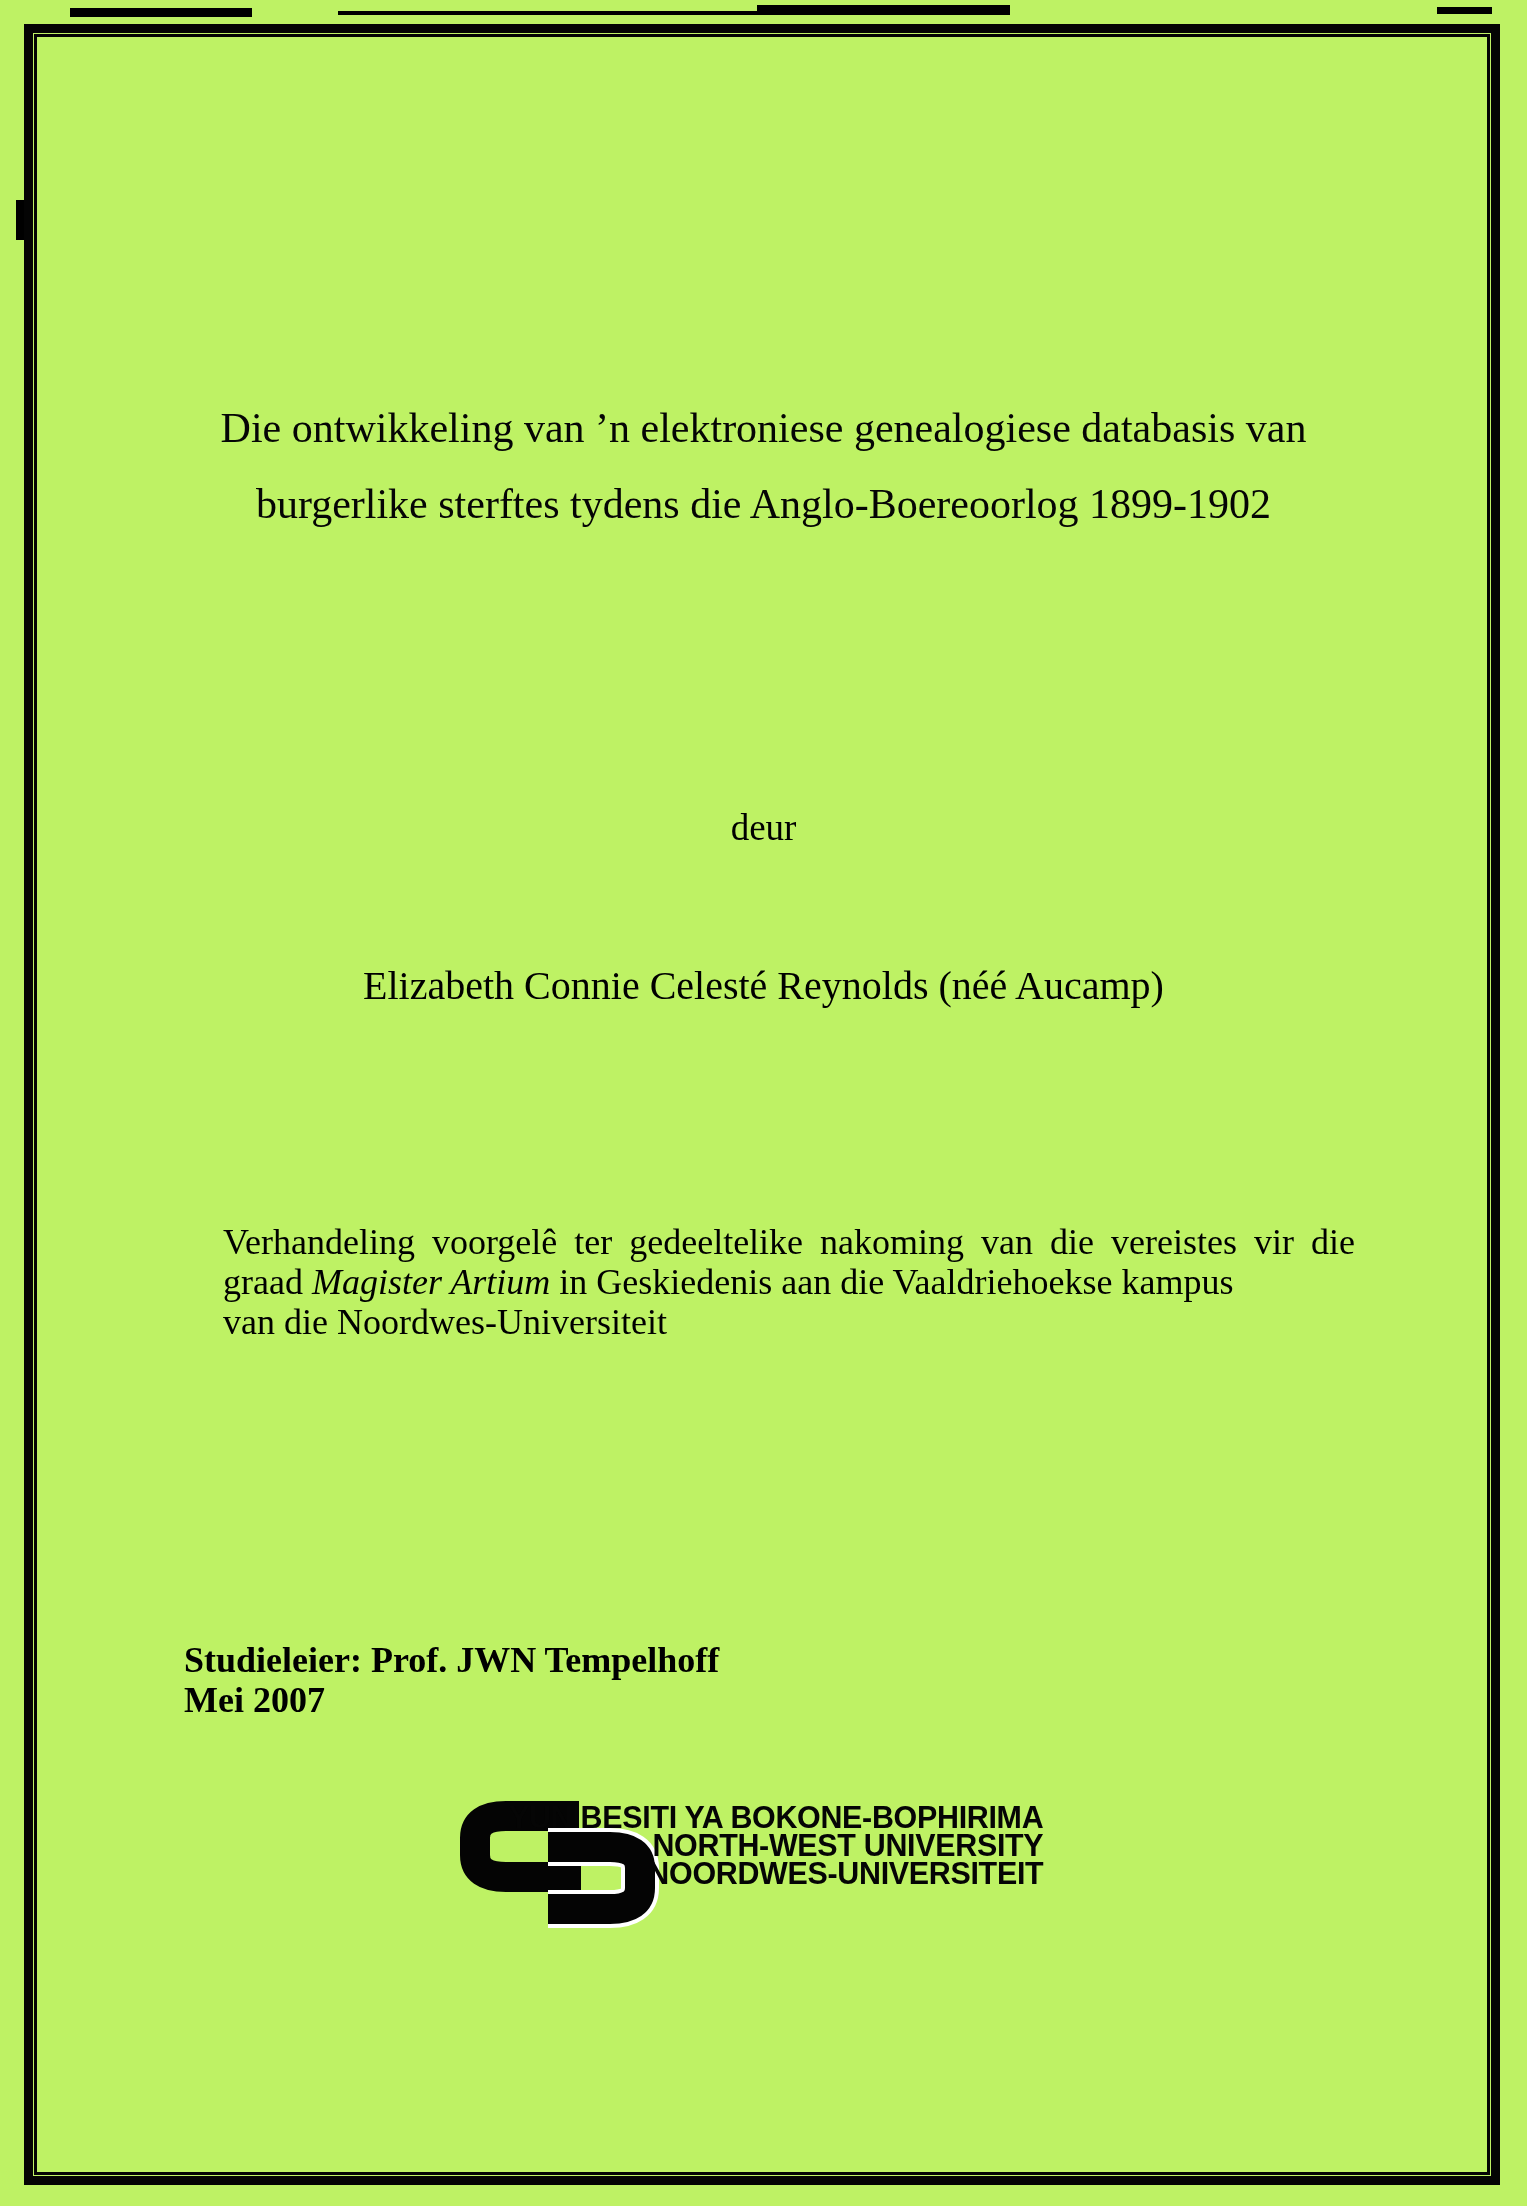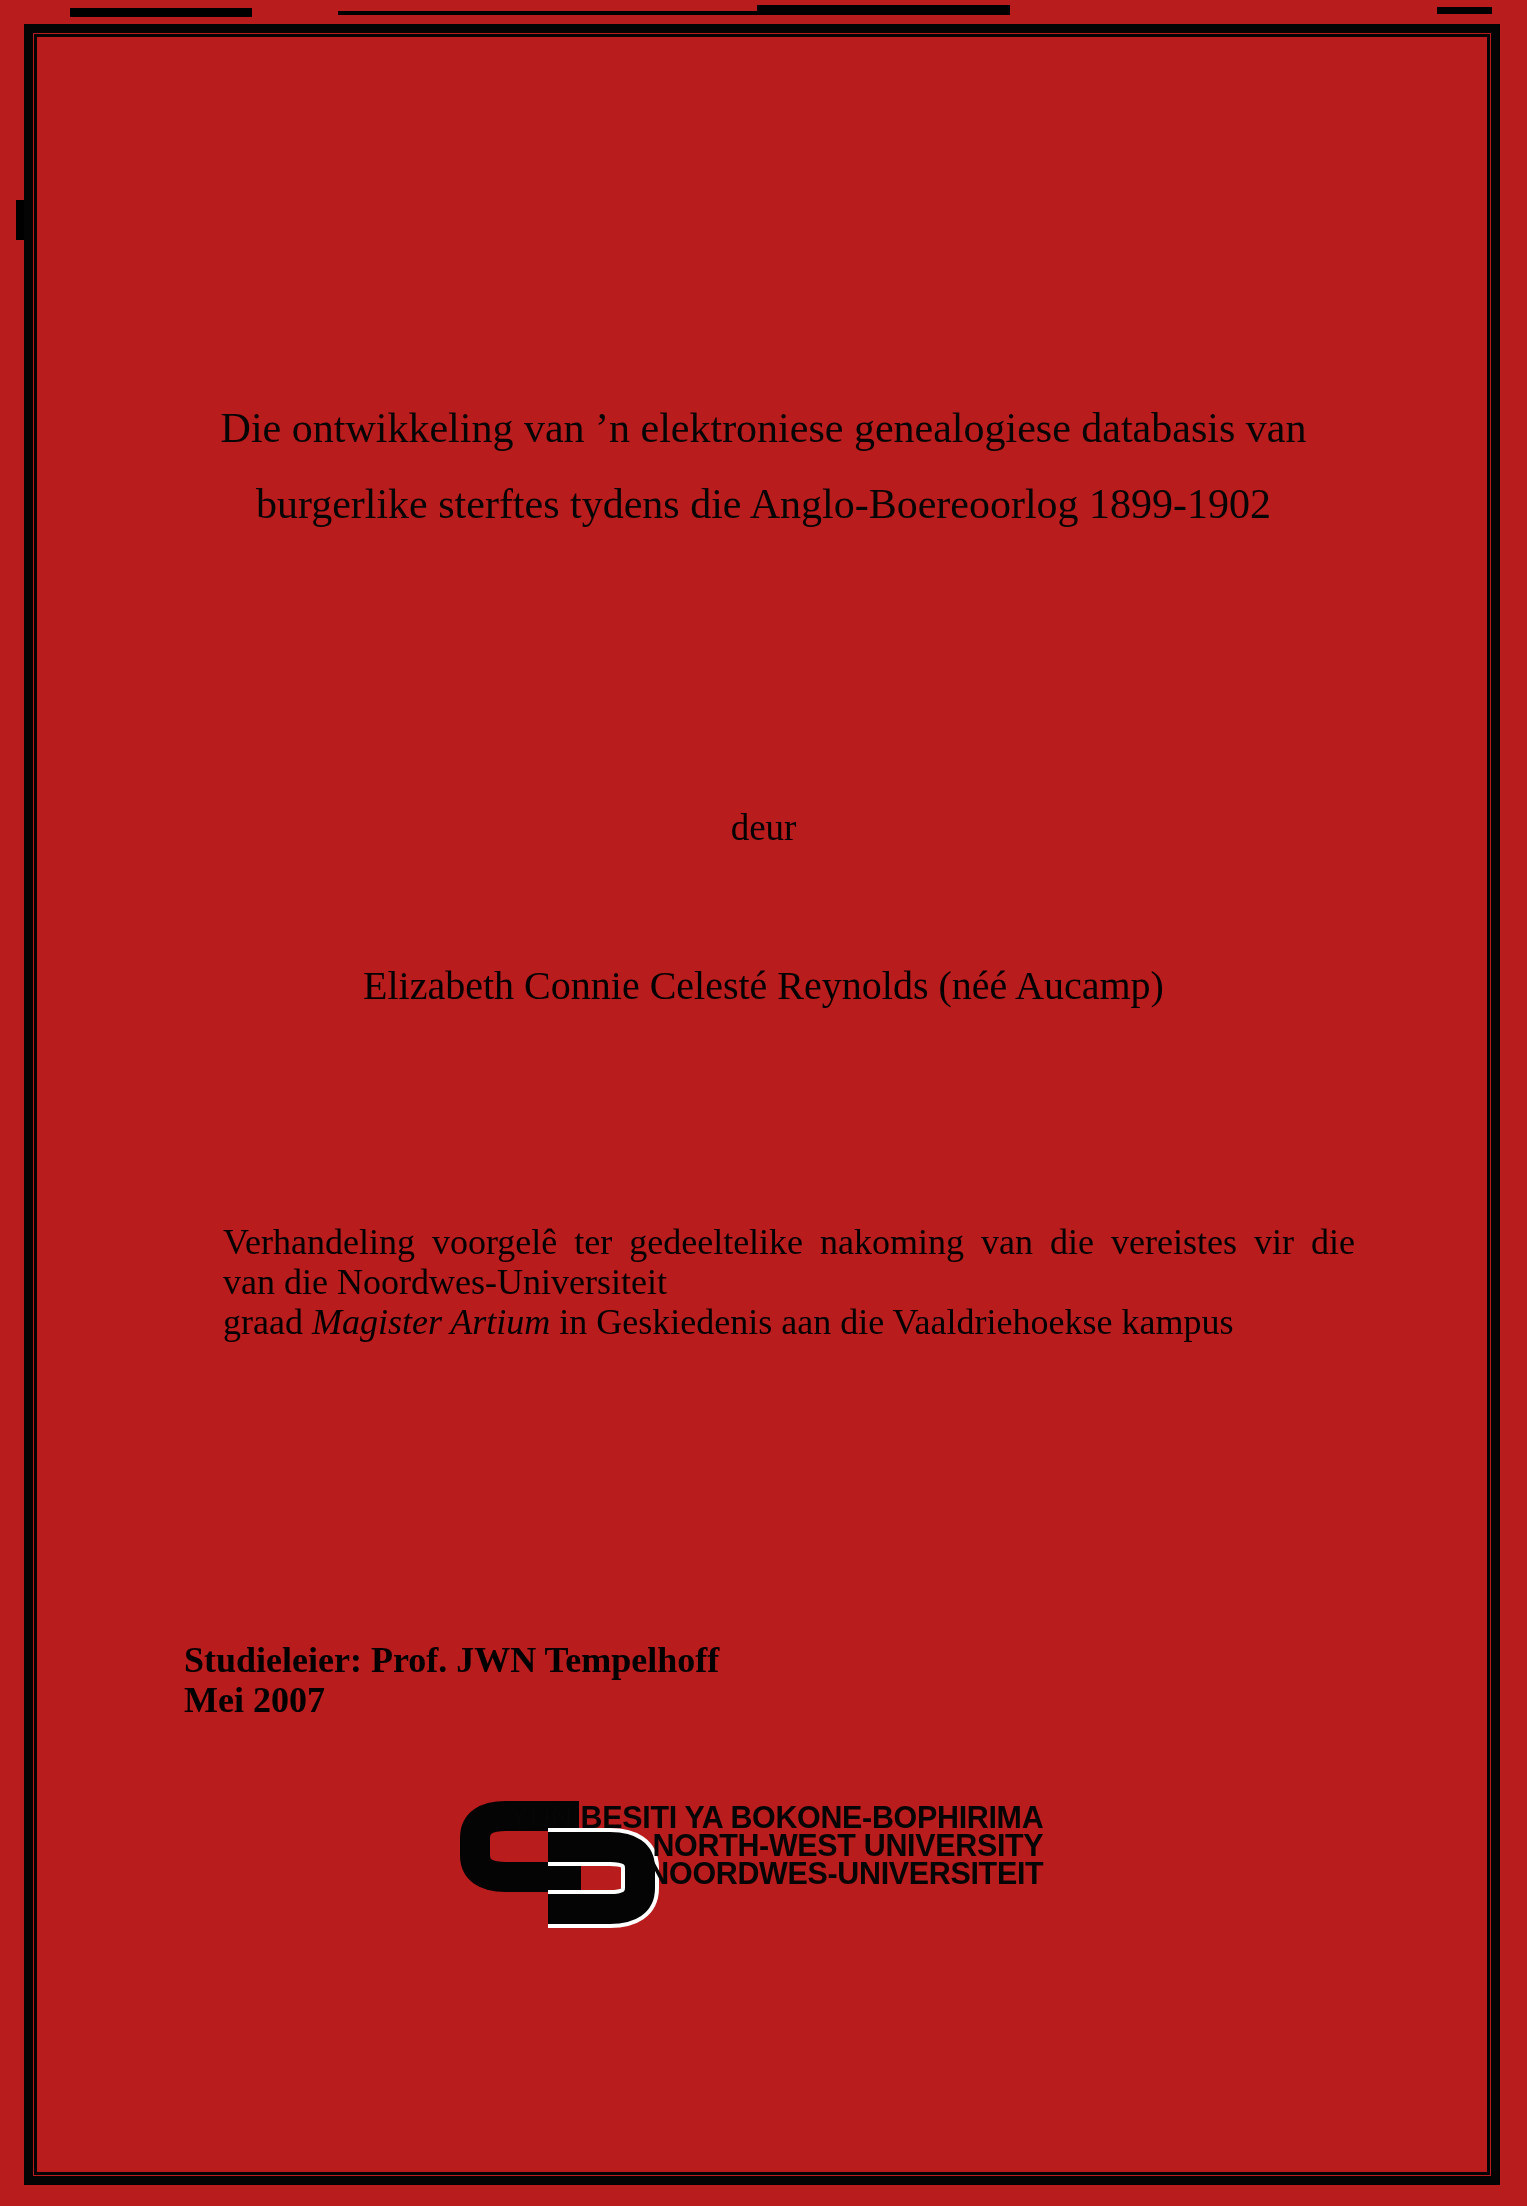--- a/index.html
+++ b/index.html
@@ -1,20 +1,20 @@
 <!DOCTYPE html>
 <html><head>
 <meta charset="utf-8">
 <style>
   html, body { margin: 0; padding: 0; background: #ffffff; }
   .page {
     position: relative;
     width: 1527px;
     height: 2206px;
-    background: #b91c1c;
+    background: #bef264;
     color: #000;
     overflow: hidden;
     font-family: "Liberation Serif", serif;
   }
   
   .frame-outer {
     position: absolute;
     left: 24px; top: 24px; right: 27px; bottom: 21px;
     border: 9px solid #040404;
   }
@@ -108,22 +108,22 @@
     <div>Die ontwikkeling van ’n elektroniese genealogiese databasis van</div>
     <div>burgerlike sterftes tydens die Anglo-Boereoorlog 1899-1902</div>
   </div>
 
   <div class="byline">deur</div>
 
   <div class="author">Elizabeth Connie Celesté Reynolds (néé Aucamp)</div>
 
   <div class="statement">
     <div class="st-line1">Verhandeling voorgelê ter gedeeltelike nakoming van die vereistes vir die</div>
+    <div><span>graad </span><span class="it">Magister Artium</span><span> in Geskiedenis aan die Vaaldriehoekse kampus</span></div>
     <div>van die Noordwes-Universiteit</div>
-    <div><span>graad </span><span class="it">Magister Artium</span><span> in Geskiedenis aan die Vaaldriehoekse kampus</span></div>
   </div>
 
   <div class="supervisor-block">
     <div>Studieleier: Prof. JWN Tempelhoff</div>
     <div>Mei 2007</div>
   </div>
 
   <svg class="logo-mark" viewBox="0 0 200 128" xmlns="http://www.w3.org/2000/svg" aria-hidden="true">
 
     <path d="M119,16 H46 Q15,16 15,38 V55 Q15,77 46,77 H121" fill="none" stroke="#040404" stroke-width="30" stroke-linecap="butt"></path>

